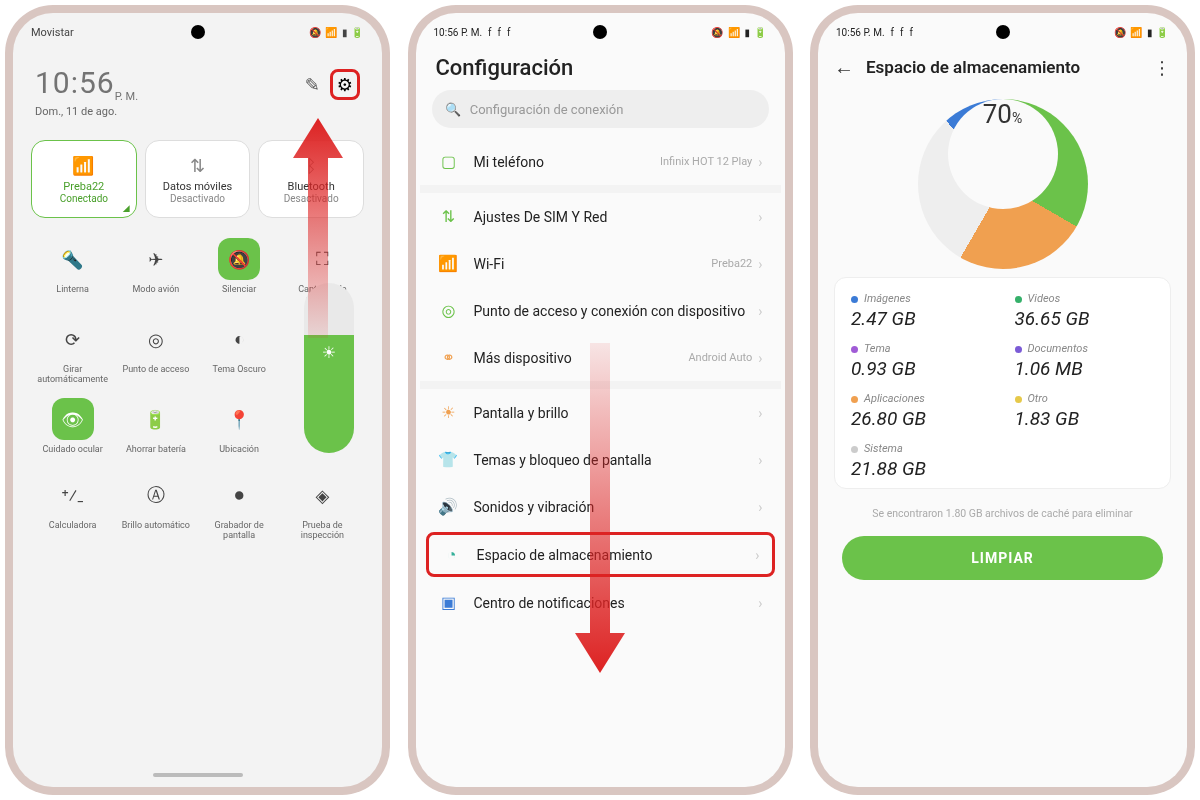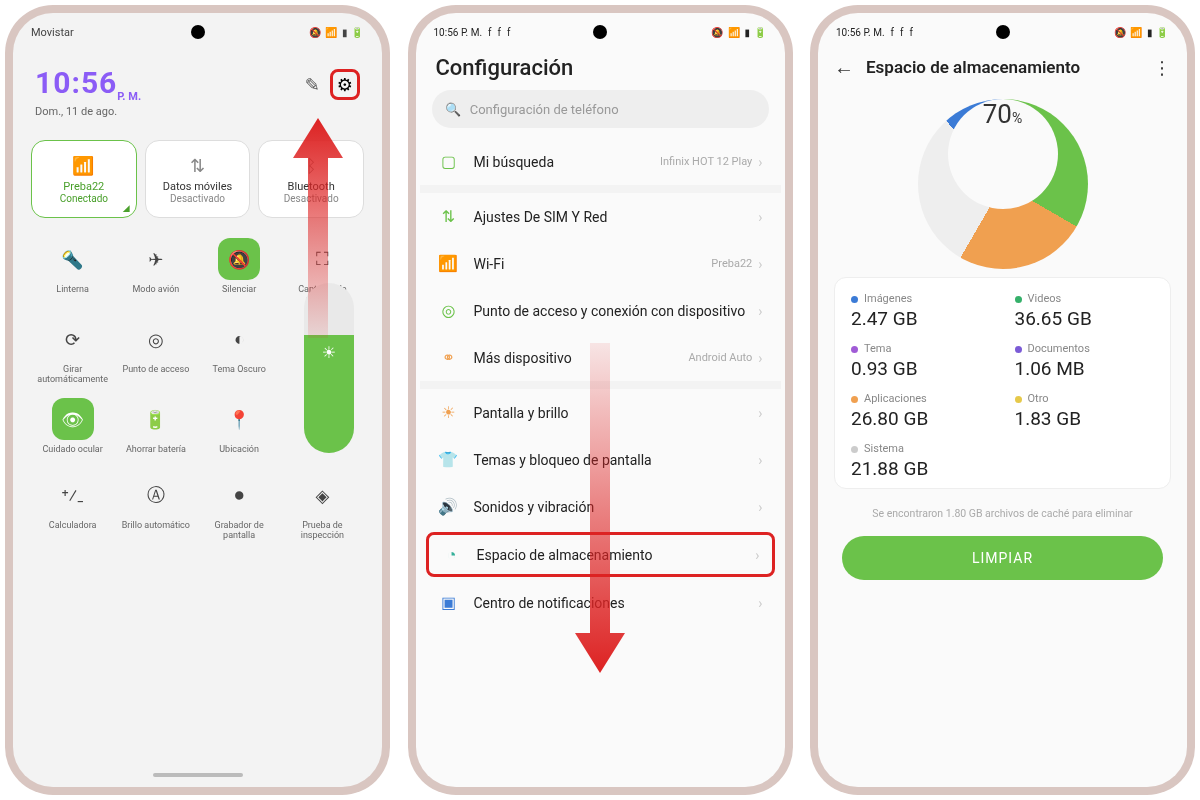--- a/index.html
+++ b/index.html
@@ -56,21 +56,21 @@
   }
   .status-bar.dark { color:#222; font-size:10px;}
   .status-left { display:flex; gap:6px; align-items:center;}
   .status-right { display:flex; gap:4px; align-items:center;}
   .tiny-icon { font-size:10px; }
   
   .qs-header {
     padding: 18px 22px 8px;
   }
   .qs-time-row { display:flex; justify-content:space-between; align-items:center; }
-  .qs-time { font-size: 30px; font-weight: 700; letter-spacing:1px; color:#8b5cf6;}
+  .qs-time { font-size: 30px; font-weight: 400; letter-spacing:1px; color:#737373;}
   .qs-time sub { font-size:11px; letter-spacing:0;}
   .qs-icons-right { display:flex; gap:10px; align-items:center;}
   .qs-edit-icon { font-size:18px; color:#555;}
   .qs-gear-box {
     border: 3px solid #d22;
     border-radius: 8px;
     padding: 2px 4px;
     display:inline-flex;
   }
   .qs-date { font-size:11px; color:#666; margin-top:2px;}
@@ -191,30 +191,30 @@
   .donut::after {
     content:""; position:absolute; width:110px; height:110px; background:#fafafa; border-radius:50%;
   }
   .donut-label { position:relative; z-index:2; font-size:26px; color:#333; }
   .donut-label small { font-size:14px;}
   .s3-usage-row { display:flex; justify-content:space-around; padding: 10px 30px 14px; font-size:12px; color:#888;}
   .s3-usage-row .val { display:block; font-size:17px; color:#222; margin-top:2px;}
   .s3-card {
     margin: 0 16px; background:#fff; border:1px solid #eee; border-radius:12px;
     padding: 14px 16px 8px;
-    display:grid; grid-template-columns: 1fr 1fr; gap: 12px 24px;
+    display:grid; grid-template-columns: 1fr 1fr; gap: 12px 24px; font-style: italic;
   }
   .cat { font-size:11px; color:#888;}
   .cat .dot { display:inline-block; width:7px; height:7px; border-radius:50%; margin-right:6px; vertical-align:middle;}
   .cat .size { display:block; font-size:19px; color:#222; margin-left:0; margin-top:2px;}
   .s3-cache { text-align:center; font-size:10.5px; color:#aaa; padding: 18px 20px 10px;}
   .s3-clean {
     margin: 6px 24px 12px; height:44px; border-radius:24px; background:#6bc24a;
     display:flex; align-items:center; justify-content:center;
-    color:#fff; font-size:14px; letter-spacing:1px; font-weight:400;
+    color:#fff; font-size:14px; letter-spacing:1px; font-weight:700;
   }
 </style>
 </head>
 <body>
 
 <div class="phone">
   <div class="screen">
     <div class="notch"></div>
     <div class="status-bar">
       <span>Movistar</span>
@@ -364,27 +364,27 @@
         <span class="tiny-icon">🔕</span>
         <span class="tiny-icon">📶</span>
         <span class="tiny-icon">▮</span>
         <span class="tiny-icon">🔋</span>
       </span>
     </div>
 
     <div class="s2-title">Configuración</div>
     <div class="s2-search">
       <span>🔍</span>
-      <span>Configuración de teléfono</span>
+      <span>Configuración de conexión</span>
     </div>
 
     <div class="s2-list">
       <div class="s2-item">
         <span class="item-icon" style="color:#6bc24a">▢</span>
-        <span class="item-label">Mi búsqueda</span>
+        <span class="item-label">Mi teléfono</span>
         <span class="item-sub">Infinix HOT 12 Play</span>
         <span class="chev">›</span>
       </div>
       <div class="s2-gap"></div>
 
       <div class="s2-item">
         <span class="item-icon" style="color:#6bc24a">⇅</span>
         <span class="item-label">Ajustes De SIM Y Red</span>
         <span class="chev">›</span>
       </div>

